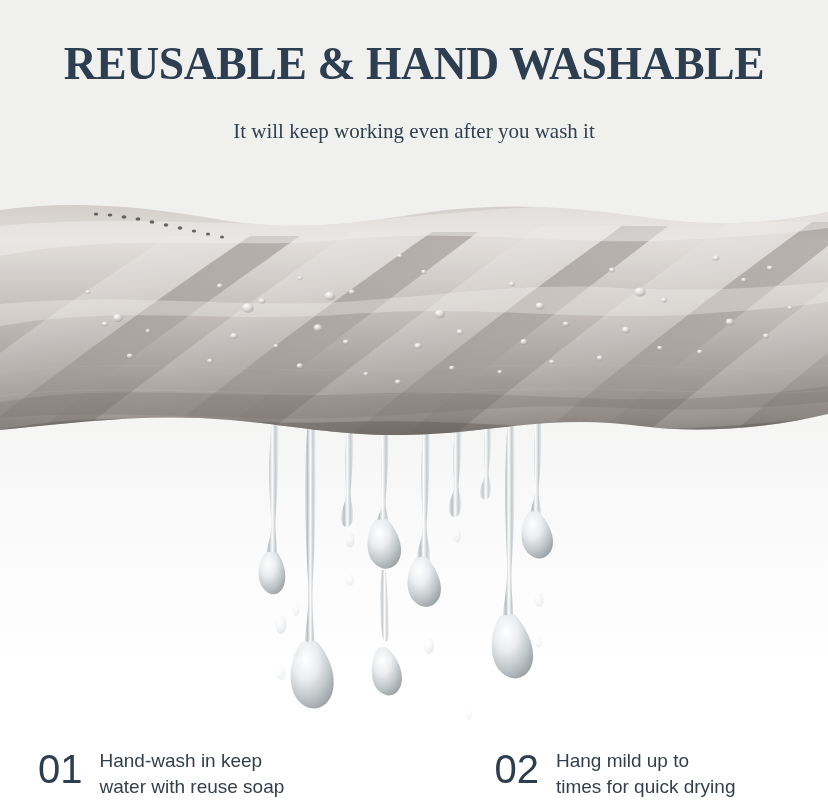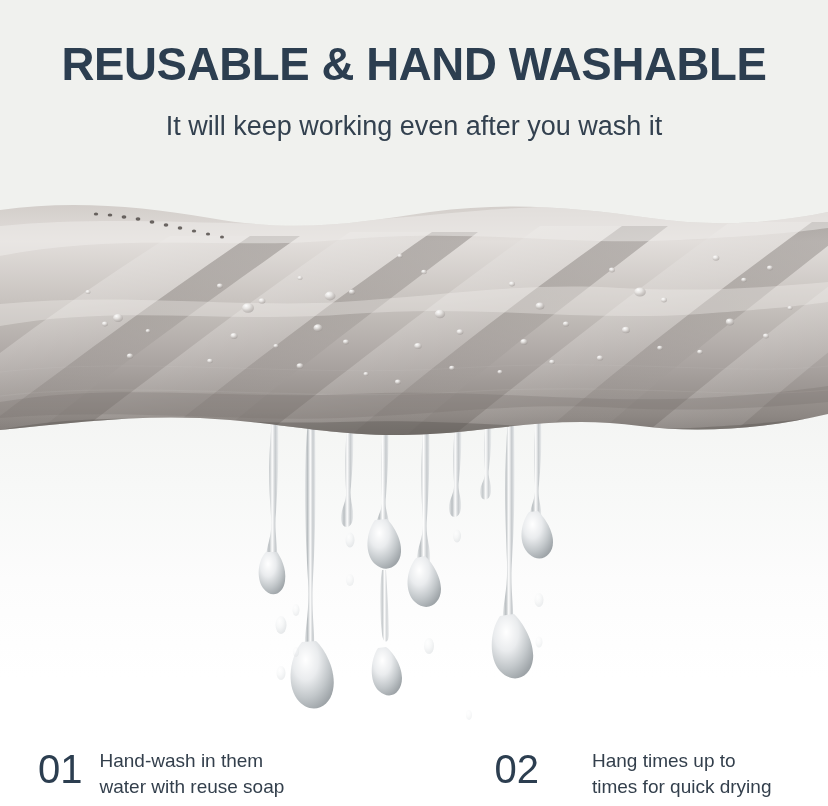--- a/index.html
+++ b/index.html
@@ -22,36 +22,37 @@
         #ffffff 84%,
         #ffffff 100%);
   }
 
   
   .header {
     position: absolute;
     top: 0; left: 0; right: 0;
     text-align: center;
     z-index: 30;
+    font-family: Liberation Serif, serif;
   }
   .headline {
     margin: 0;
     padding-top: 40px;
     font-size: 47px;
     line-height: 1.0;
     font-weight: 700;
     letter-spacing: -0.4px;
     color: #2c3e50;
     transform: scaleX(0.97);
     white-space: nowrap;
   }
   .subtitle {
-    margin: 4px;
+    margin: 13px;
     padding-top: 16px;
-    font-size: 27px;
+    font-size: 21px;
     line-height: 1.47;
     font-weight: 400;
     color: #33414f;
   }
   .subtitle .sub-line { display: block; }
 
   
   .cloth-wrap {
     position: absolute;
     left: 0;
@@ -81,21 +82,21 @@
     height: 64px;
     display: flex;
     z-index: 30;
   }
   .step {
     display: flex;
     align-items: flex-start;
     box-sizing: border-box;
   }
   .step-1 { width: 475px; padding-left: 38px; }
-  .step-2 { width: 353px; padding-left: 24px; gap: 36px; }
+  .step-2 { width: 353px; padding-left: 24px; }
   .step-num {
     font-size: 40px;
     line-height: 46px;
     font-weight: 300;
     color: #2c3e50;
     letter-spacing: 0px;
     flex: 0 0 auto;
     padding-top: 4px;
   }
   .step-text {
@@ -356,28 +357,28 @@
         </g>
       </g>
     </svg>
   </div>
 
   <div class="steps">
 
     <div class="step step-1">
       <span class="step-num">01</span>
       <span class="step-text">
-        <span class="tline">Hand-wash in them</span>
+        <span class="tline">Hand-wash in keep</span>
         <span class="tline">water with reuse soap</span>
       </span>
     </div>
 
     <div class="step step-2">
       <span class="step-num">02</span>
       <span class="step-text">
-        <span class="tline">Hang times up to</span>
+        <span class="tline">Hang mild up to</span>
         <span class="tline">times for quick drying</span>
       </span>
     </div>
 
   </div>
 
 </div>
 
 </body></html>

